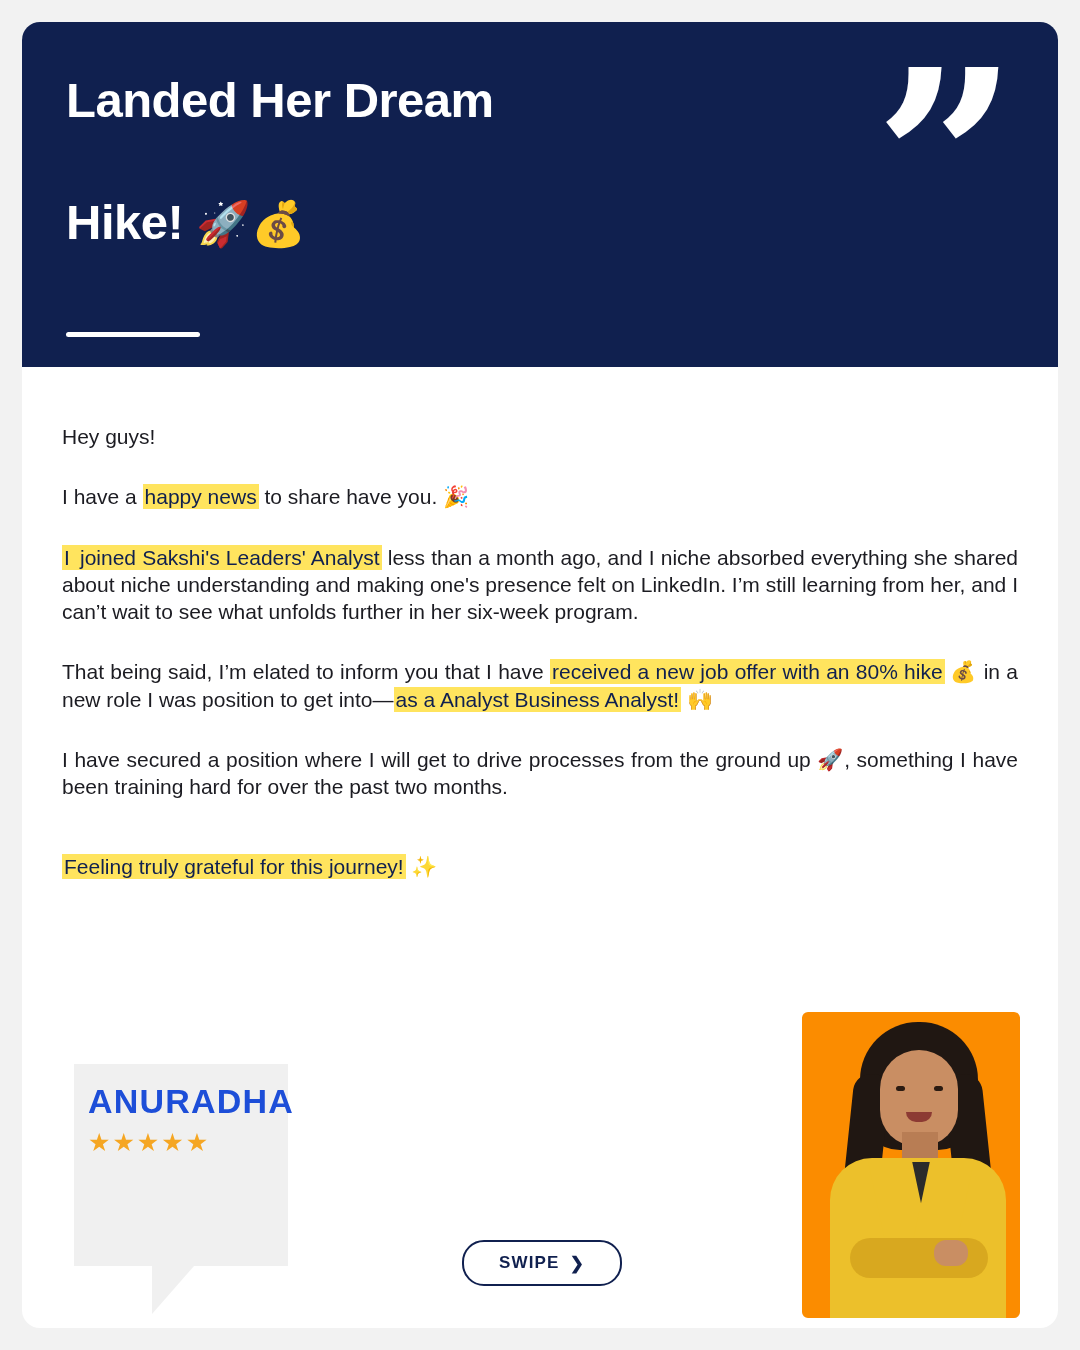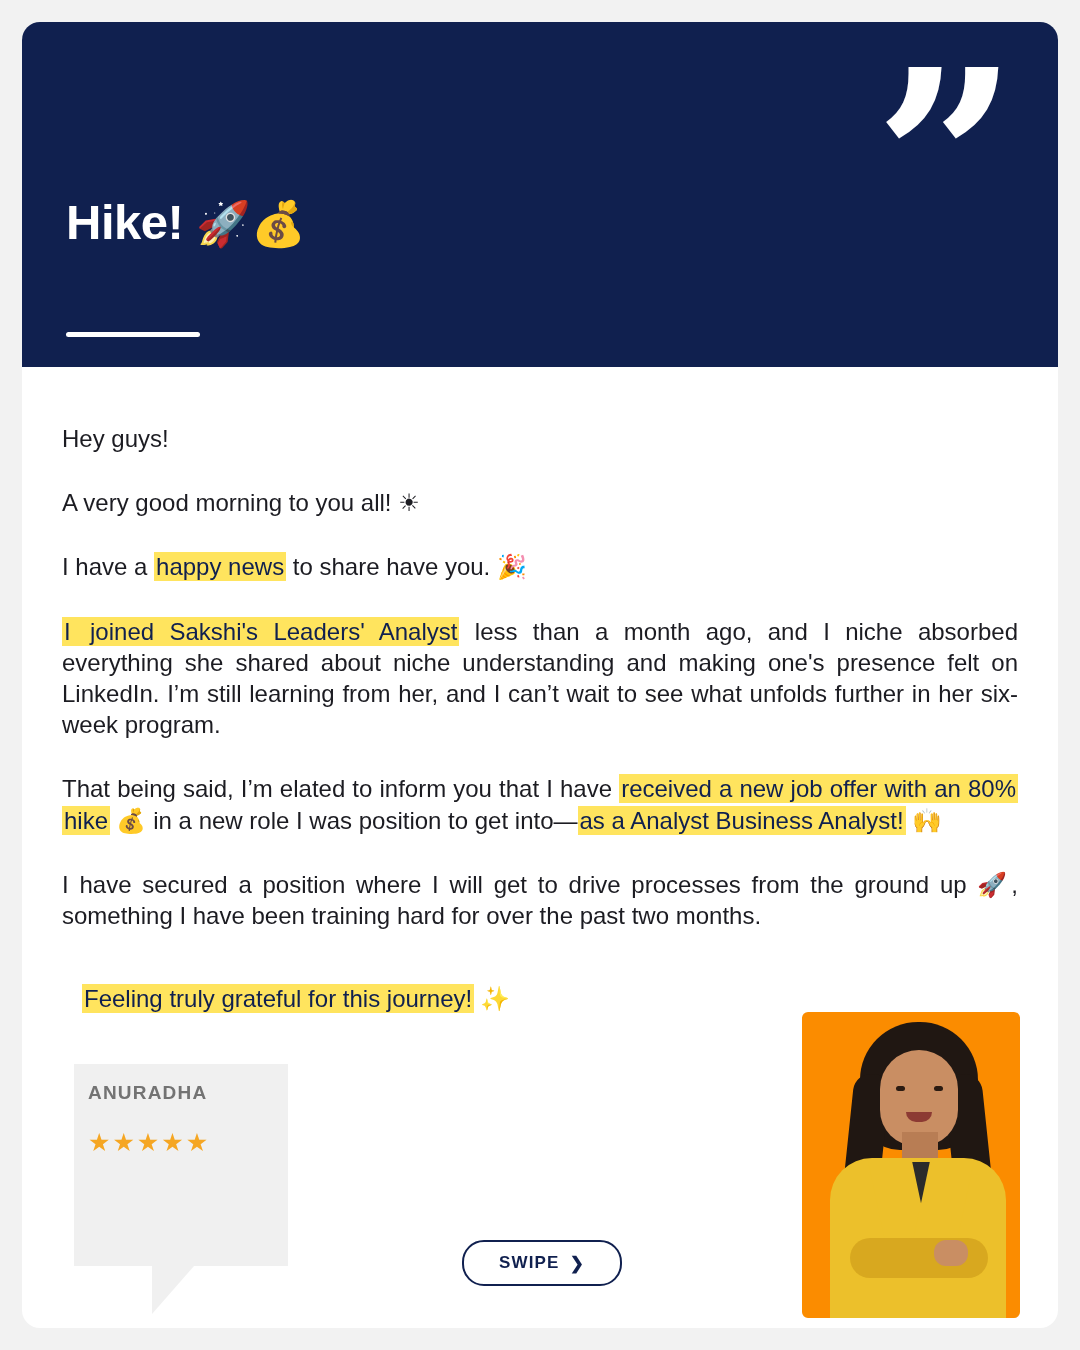--- a/index.html
+++ b/index.html
@@ -65,39 +65,38 @@
     background: #ffffff;
     border-radius: 3px;
   }
   
   .body-wrap {
     position: relative;
     padding: 56px 40px 0 40px;
   }
   .para {
     color: #1c1c22;
-    font-size: 24px;
+    font-size: 21px;
     line-height: 1.30;
     margin: 0 0 33px 0;
     text-align: justify;
     text-justify: inter-word;
   }
   .para.nojust { text-align: left; }
   .hl {
     background: #ffe45e;
     padding: 1px 2px;
     font-weight: normal;
     color: #10204f;
     box-decoration-break: clone;
     -webkit-box-decoration-break: clone;
   }
   .grateful {
     margin-top: 52px;
     margin-bottom: 0;
-    margin-left: 20px;
   }
   
   .lower {
     position: absolute;
     left: 0;
     top: 950px;
     width: 1036px;
     height: 356px;
   }
   .quote-box {
@@ -115,22 +114,22 @@
     width: 0;
     height: 0;
     border-left: 0 solid transparent;
     border-right: 42px solid transparent;
     border-top: 48px solid #f0f0f0;
   }
   .reviewer-name {
     position: absolute;
     left: 66px;
     top: 110px;
-    color: #737373;
-    font-size: 19px;
+    color: #1d4ed8;
+    font-size: 34px;
     font-weight: bold;
     letter-spacing: 1.2px;
   }
   .stars {
     position: absolute;
     left: 66px;
     top: 156px;
     color: #f5a623;
     font-size: 25px;
     letter-spacing: 2px;
@@ -263,33 +262,32 @@
     border-radius: 0 0 14px 14px;
   }
 </style>
 </head>
 <body>
 
 <div class="card">
 
   <div class="header">
     <div class="header-title">
-      <br>
+      <span>Landed Her Dream</span><br>
       <br>
       <span>Hike! </span><span class="emoji">🚀💰</span>
     </div>
     <div class="quote-mark">”</div>
     <div class="rule"></div>
   </div>
 
   <div class="body-wrap">
 
     <p class="para nojust">Hey guys!</p>
 
-    <p class="para nojust">A very good morning to you all! ☀</p>
 
     <p class="para nojust">
       <span>I have a </span><span class="hl">happy news</span><span> to share have you. 🎉</span>
     </p>
 
     <p class="para">
       <span class="hl">I</span><span class="hl"> joined Sakshi's Leaders' Analyst</span><span> less than a month ago, and I niche absorbed everything she shared about niche understanding and making one's presence felt on LinkedIn. I’m still learning from her, and I can’t wait to see what unfolds further in her six-week program.</span>
     </p>
 
     <p class="para">

